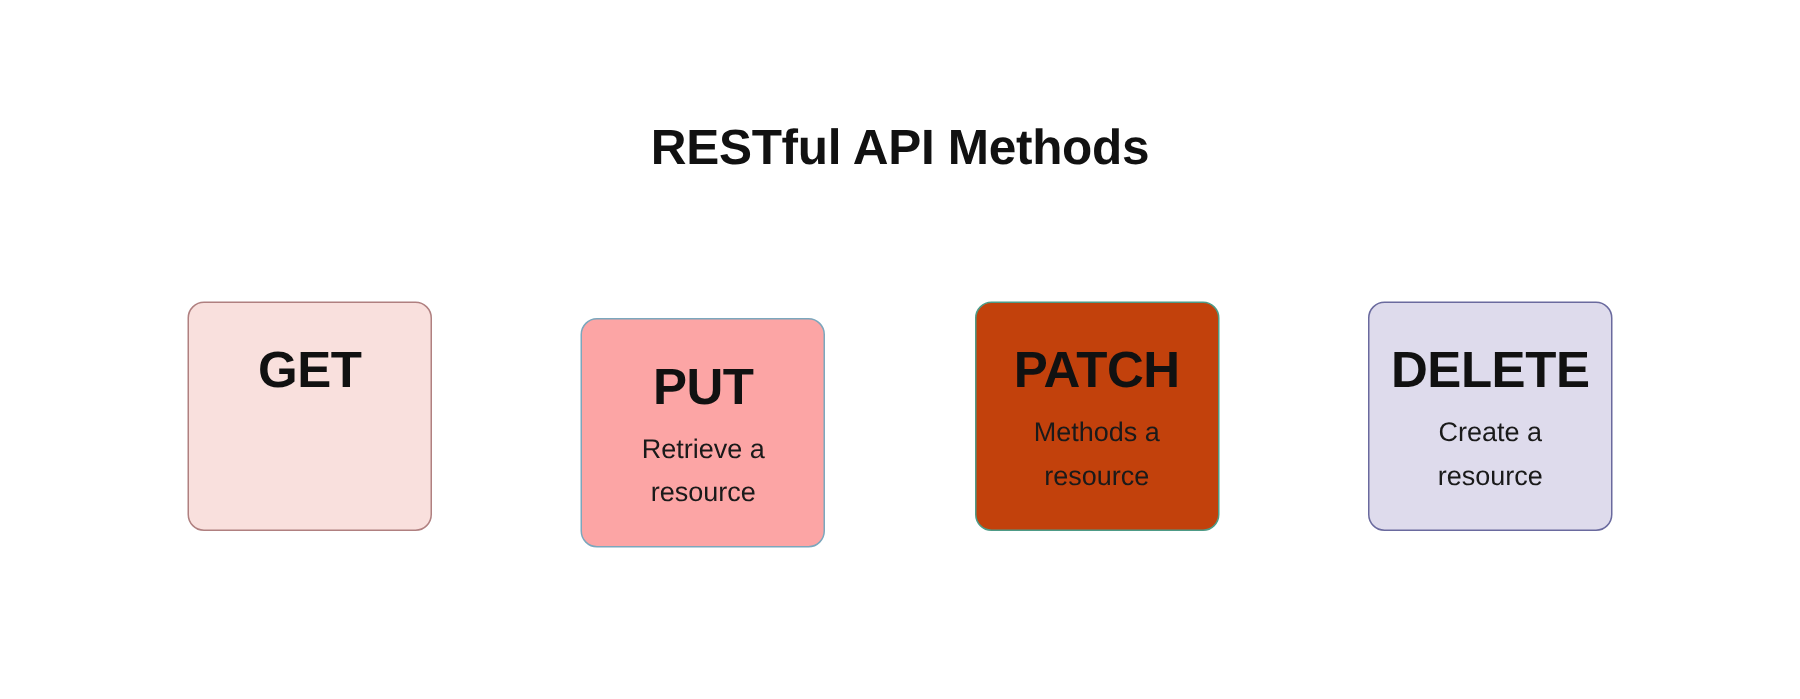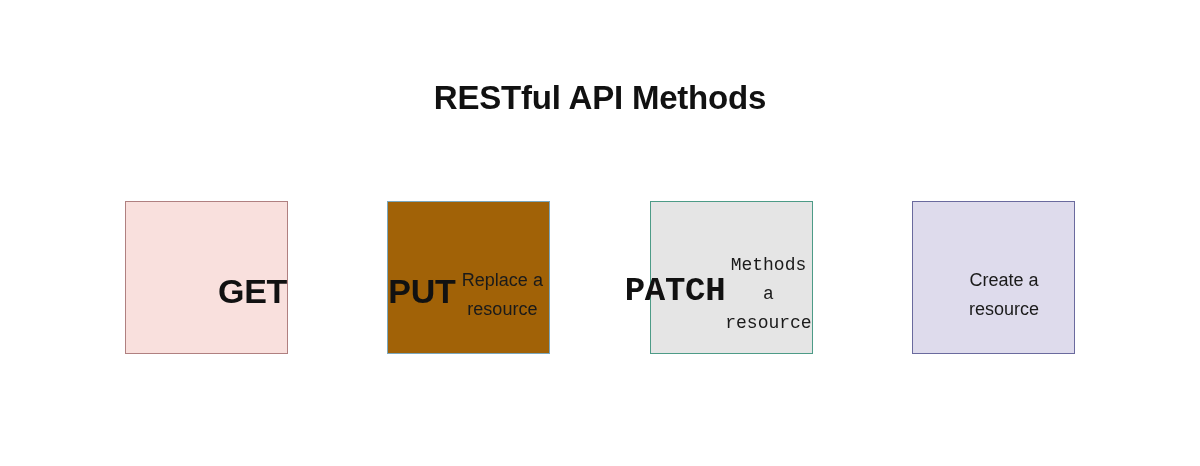--- a/index.html
+++ b/index.html
@@ -46,23 +46,25 @@
     align-items: stretch;
   }
 
   .method-card {
     width: 163px;
     height: 153px;
     box-sizing: border-box;
     border-style: solid;
     border-width: 1px;
     display: flex;
+    flex-direction: column;
     align-items: center;
-    justify-content: flex-end;
+    justify-content: flex-start;
     padding-top: 26px;
+    border-radius: 11px;
   }
 
   .method-name {
     font-size: 34px;
     font-weight: bold;
     color: #111111;
     line-height: 38px;
     letter-spacing: -0.3px;
     text-align: center;
     white-space: nowrap;
@@ -85,28 +87,29 @@
 
   <div class="page-title">RESTful API Methods</div>
 
   <div class="cards-row">
 
     <div class="method-card" style="background-color: rgb(249, 224, 221); border-color: rgb(176, 128, 128);">
       <div class="method-name">GET</div>
     </div>
 
 
-    <div class="method-card" style="background-color: #a16207; border-color: rgb(123, 167, 189);">
+    <div class="method-card" style="background-color: #fca5a5; border-color: rgb(123, 167, 189); margin-top: 11px;">
       <div class="method-name">PUT</div>
-      <div class="method-desc">Replace a resource</div>
+      <div class="method-desc">Retrieve a resource</div>
     </div>
 
-    <div class="method-card" style="background-color: #e5e5e5; border-color: rgb(77, 155, 135); font-family: Liberation Mono, monospace;">
+    <div class="method-card" style="background-color: #c2410c; border-color: rgb(77, 155, 135);">
       <div class="method-name">PATCH</div>
       <div class="method-desc">Methods a resource</div>
     </div>
 
     <div class="method-card" style="background-color: rgb(222, 219, 236); border-color: rgb(106, 106, 158);">
+      <div class="method-name">DELETE</div>
       <div class="method-desc">Create a resource</div>
     </div>
 
   </div>
 </div>
 
 </body></html>

